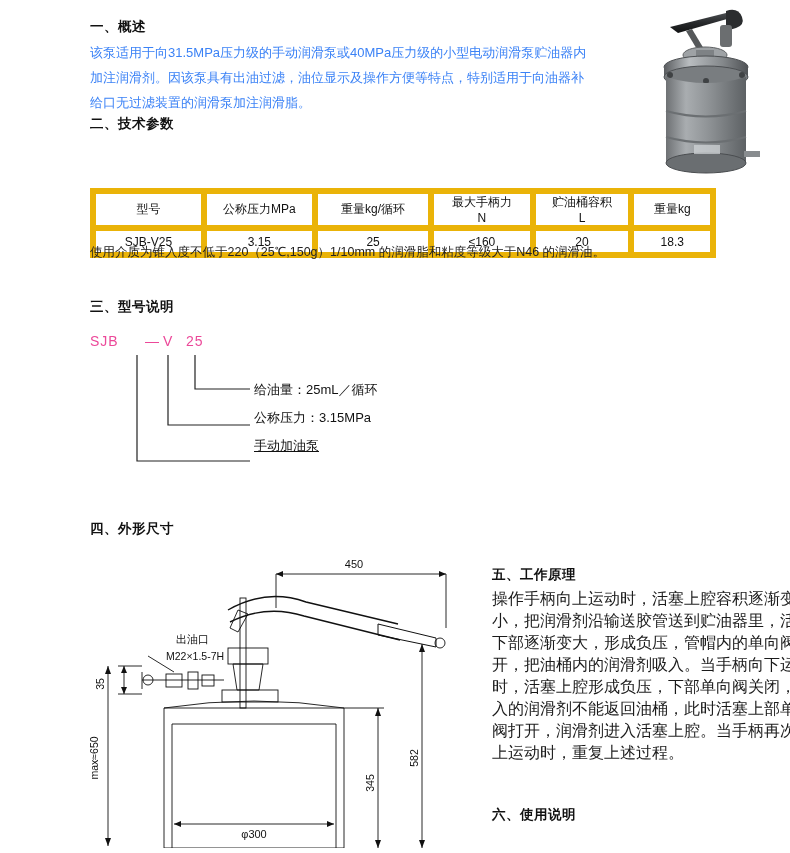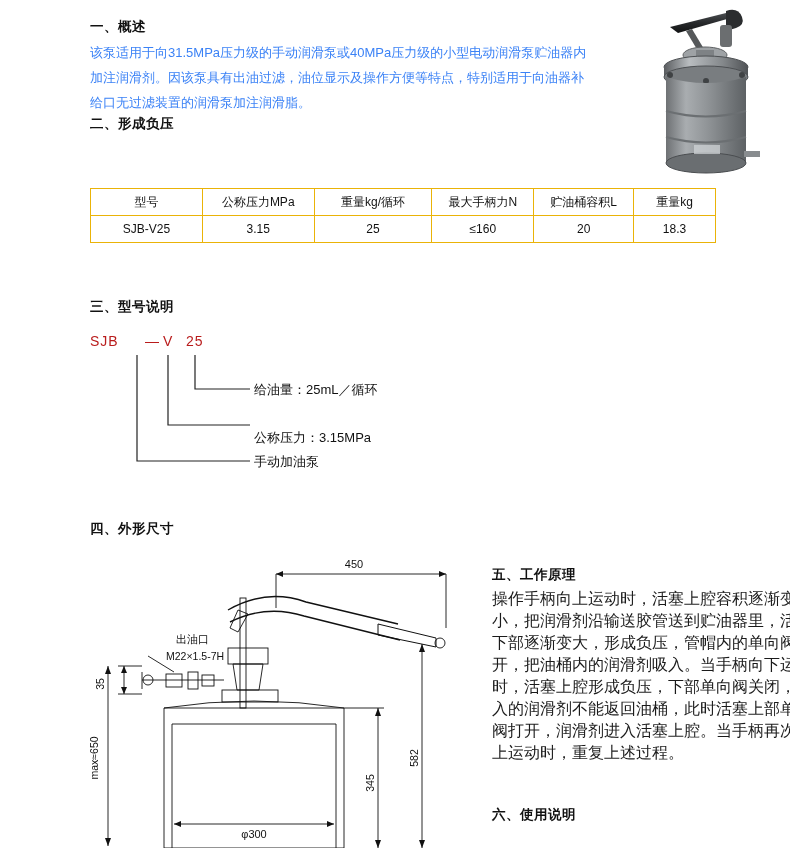--- a/index.html
+++ b/index.html
@@ -38,37 +38,37 @@
   #sec2-title { position: absolute; left: 42px; top: 115px; }
 
   table.spec {
     position: absolute;
     left: 42px; top: 188px;
     width: 626px;
     border-collapse: collapse;
     font-size: 12px;
   }
   table.spec td {
-    border: 1px solid #eab308;
+    border: 6px solid #eab308;
     text-align: center;
     height: 27px;
     padding: 0 16px;
     color: #111;
   }
   table.spec tr.head td { font-weight: normal; }
   #spec-note {
     position: absolute; left: 42px; top: 244px; width: 640px;
     font-size: 12.5px; color: #222;
   }
 
   
   #sec3-title { position: absolute; left: 42px; top: 298px; }
 
   #model-box { position: absolute; left: 30px; top: 325px; width: 420px; height: 160px; }
-  .mdl-txt { position: absolute; font-size: 14px; color: #b91c1c; letter-spacing: 1px; }
+  .mdl-txt { position: absolute; font-size: 14px; color: #ec4899; letter-spacing: 1px; }
   #mdl-sjb { left: 12px; top: 8px; }
   #mdl-dash { left: 67px; top: 8px; }
   #mdl-v { left: 85px; top: 8px; }
   #mdl-25 { left: 108px; top: 8px; }
   .lbl { position: absolute; font-size: 13px; color: #111; }
 
   
   #sec4-title { position: absolute; left: 42px; top: 520px; }
 
   
@@ -135,21 +135,21 @@
       <rect x="58" y="104" width="80" height="4" fill="#70747700" stroke="none"></rect>
       <path d="M58 106 q40 11 80 0" fill="none" stroke="#6b6f72" stroke-width="2"></path>
       <path d="M58 132 q40 11 80 0" fill="none" stroke="#6b6f72" stroke-width="2"></path>
 
       <rect x="86" y="140" width="26" height="9" fill="#cfd3d6" opacity="0.75"></rect>
 
       <rect x="136" y="146" width="16" height="6" fill="#888c8f"></rect>
     </svg>
   </div>
 
-  <div class="sec-title" id="sec2-title">二、形成负压</div>
+  <div class="sec-title" id="sec2-title">二、技术参数</div>
 
   <table class="spec">
     <tbody>
         <tr class="head">
       <td style="width:112px">型号</td>
       <td style="width:112px">公称压力MPa</td>
       <td style="width:118px">重量kg/循环</td>
       <td style="width:102px">最大手柄力N</td>
       <td style="width:100px">贮油桶容积L</td>
       <td style="width:82px">重量kg</td>
@@ -158,41 +158,42 @@
       <td>SJB-V25</td>
       <td>3.15</td>
       <td>25</td>
       <td>≤160</td>
       <td>20</td>
       <td>18.3</td>
     </tr>
   </tbody>
     </table>
 
+  <div id="spec-note">使用介质为锥入度不低于220（25℃,150g）1/10mm 的润滑脂和粘度等级大于N46 的润滑油。</div>
 
   <div class="sec-title" id="sec3-title">三、型号说明</div>
 
   <div id="model-box">
     <span class="mdl-txt" id="mdl-sjb">SJB</span>
     <span class="mdl-txt" id="mdl-dash">—</span>
     <span class="mdl-txt" id="mdl-v">V</span>
     <span class="mdl-txt" id="mdl-25">25</span>
 
     <svg width="420" height="160" style="position:absolute;left:0;top:0">
 
       <path d="M117 30 L117 64 L172 64" stroke="#222" stroke-width="1.2" fill="none"></path>
 
       <path d="M90 30 L90 100 L172 100" stroke="#222" stroke-width="1.2" fill="none"></path>
 
       <path d="M59 30 L59 136 L172 136" stroke="#222" stroke-width="1.2" fill="none"></path>
     </svg>
 
     <span class="lbl" style="left:176px; top:56px;">给油量：25mL／循环</span>
-    <span class="lbl" style="left:176px; top:104px;">公称压力：3.15MPa</span>
-    <span class="lbl" style="left:176px; top:128px;">手动加油泵</span>
+    <span class="lbl" style="left:176px; top:84px;">公称压力：3.15MPa</span>
+    <span class="lbl" style="left:176px; top:112px;text-decoration:underline;">手动加油泵</span>
   </div>
 
   <div class="sec-title" id="sec4-title">四、外形尺寸</div>
 
   <div class="drawing" id="dimdraw">
     <svg width="410" height="300" viewBox="0 0 410 300" xmlns="http://www.w3.org/2000/svg" font-family="Liberation Sans, sans-serif" font-size="11" fill="#111">
       <g stroke="#111" stroke-width="0.9" fill="none">
 
         <line x1="198" y1="26" x2="368" y2="26"></line>
         <path d="M198 26 l7 -3 l0 6 z" fill="#111" stroke="none"></path>

